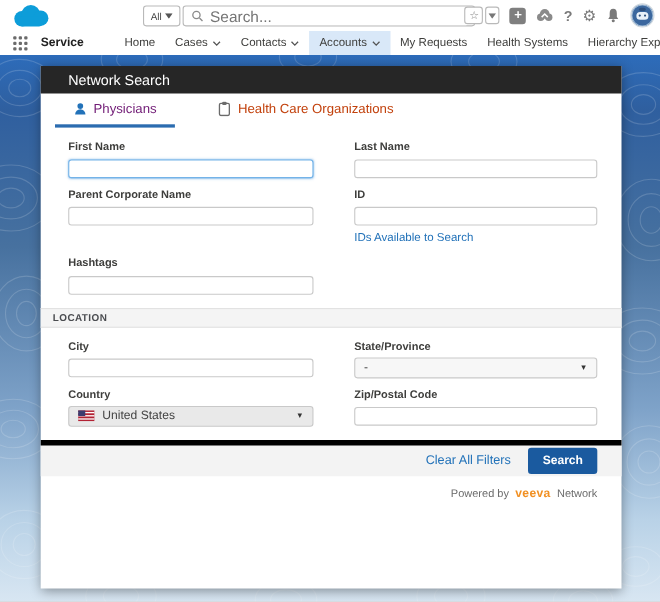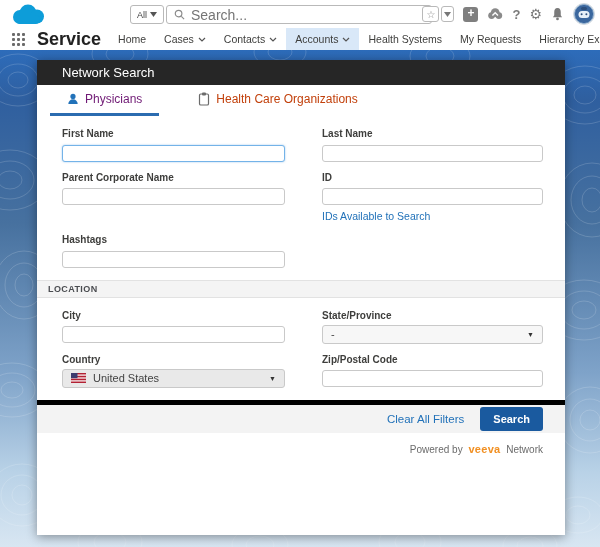--- a/index.html
+++ b/index.html
@@ -19,21 +19,21 @@
   .star-caret { width:13px; height:16px; border:1px solid #b9b9b9; border-radius:3px; display:flex; align-items:center; justify-content:center; background:#fff; cursor:pointer; }
   .plus-btn { width:15px; height:15px; background:#7f7f7f; border-radius:3px; color:#fff; font-size:12px; line-height:13px; text-align:center; font-weight:bold; cursor:pointer; }
   .help-q { font-size:13px; font-weight:bold; color:#7a7a7a; cursor:pointer; }
   .gear { font-size:14px; color:#7a7a7a; cursor:pointer; line-height:1; }
   .avatar { width:22px; height:22px; border-radius:50%; overflow:hidden; cursor:pointer; border:1px solid #cfd7de; }
 
   
   .navbar { height:22px; display:flex; align-items:center; padding-left:12px; background:#fff; }
   .waffle { display:grid; grid-template-columns:repeat(3,3px); grid-template-rows:repeat(3,3px); gap:2px; margin-right:12px; cursor:pointer; }
   .waffle i { background:#6b6b6b; border-radius:1px; }
-  .app-name { font-size:18px; font-weight:bold; color:#222; margin-right:8px; }
+  .app-name { font-size:11px; font-weight:bold; color:#222; margin-right:28px; }
   .nav-item { display:flex; align-items:center; gap:4px; height:22px; padding:0 9px; font-size:10.5px; color:#3e3e3c; cursor:pointer; white-space:nowrap; }
   .nav-item.active { background:#d9e8f8; }
   .nav-edit { margin-left:auto; margin-right:8px; width:9px; height:9px; border-radius:50%; background:#4f4f4f; cursor:pointer; }
 
   
   .bg { position:absolute; left:0; top:50px; width:600px; height:497px;
         background:linear-gradient(180deg,#2d6cba 0%, #2f5f9f 10%, #47719f 35%, #7fa3c9 65%, #b9d2e7 85%, #d8e6f2 100%); }
   .bg svg { position:absolute; left:0; top:0; }
 
   
@@ -163,24 +163,24 @@
           <polyline points="1,1 4,4 7,1" fill="none" stroke="#555" stroke-width="1.2"></polyline>
         </svg>
     </span>
     <span class="nav-item active">
       <span>Accounts</span>
       <svg width="8" height="5" viewBox="0 0 8 5">
           <polyline points="1,1 4,4 7,1" fill="none" stroke="#555" stroke-width="1.2"></polyline>
         </svg>
     </span>
     <span class="nav-item">
+      <span>My Requests</span>
+    </span>
+    <span class="nav-item">
       <span>Health Systems</span>
-    </span>
-    <span class="nav-item">
-      <span>My Requests</span>
     </span>
     <span class="nav-item">
       <span>Hierarchy Explorer</span>
     </span>
     <span class="nav-edit"></span>
   </div>
 
   <div class="bg">
     <svg width="600" height="497" viewBox="0 0 600 497">
       <g fill="none" stroke="#ffffff" stroke-opacity="0.16" stroke-width="1">

